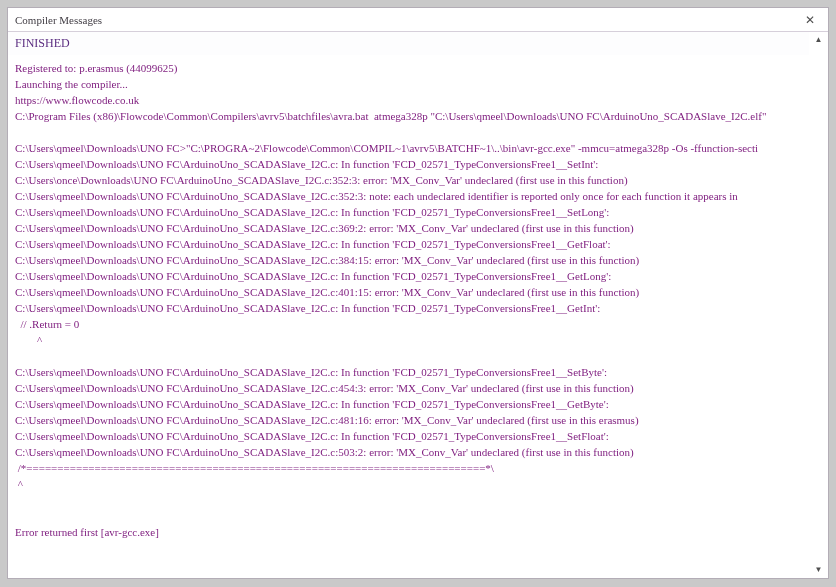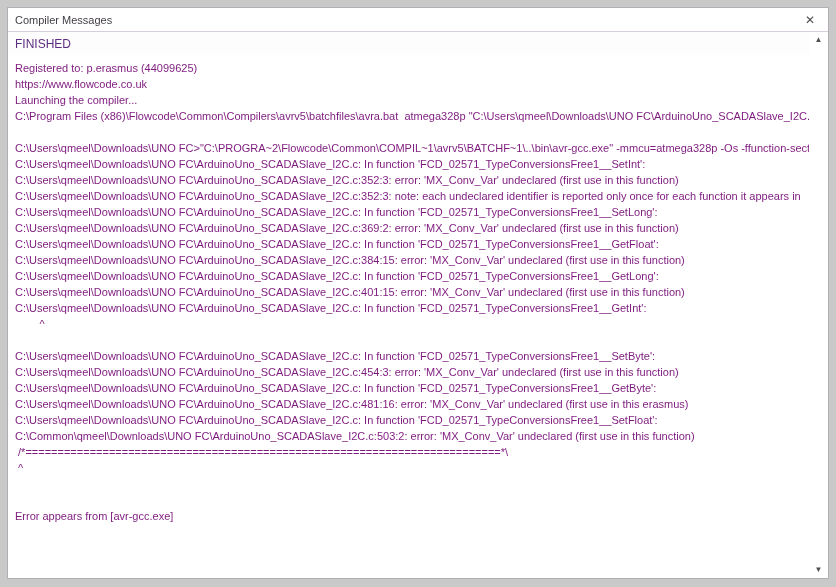--- a/index.html
+++ b/index.html
@@ -10,20 +10,21 @@
     position:relative;
     overflow:hidden;
   }
   .window{
     position:absolute;
     left:7px;top:7px;right:7px;bottom:8px;
     background:#ffffff;
     border:1px solid #b3adb6;
     box-sizing:border-box;
     overflow:hidden;
+    font-family:Liberation Serif, serif;
   }
   .titlebar{
     height:23px;
     display:flex;
     align-items:center;
     justify-content:space-between;
     padding:0 10px 0 7px;
     border-bottom:1px solid #d6cfda;
     background:#ffffff;
   }
@@ -92,48 +93,49 @@
     <span class="title">Compiler Messages</span>
     <span class="close-btn"><span>✕</span></span>
   </div>
 
   <div class="status-bar">
     <span class="status-text">FINISHED</span>
   </div>
 
   <div class="console" id="console">
       <div class="line">Registered to: p.erasmus (44099625)</div>
+      <div class="line">Launching the compiler...</div>
       <div class="line">https://www.flowcode.co.uk</div>
-      <div class="line">Launching the compiler...</div>
       <div class="line">C:\Program Files (x86)\Flowcode\Common\Compilers\avrv5\batchfiles\avra.bat  atmega328p "C:\Users\qmeel\Downloads\UNO FC\ArduinoUno_SCADASlave_I2C.elf"</div>
       <div class="line"> </div>
       <div class="line">C:\Users\qmeel\Downloads\UNO FC&gt;"C:\PROGRA~2\Flowcode\Common\COMPIL~1\avrv5\BATCHF~1\..\bin\avr-gcc.exe" -mmcu=atmega328p -Os -ffunction-secti</div>
       <div class="line">C:\Users\qmeel\Downloads\UNO FC\ArduinoUno_SCADASlave_I2C.c: In function 'FCD_02571_TypeConversionsFree1__SetInt':</div>
-      <div class="line">C:\Users\qmeel\Downloads\UNO FC\ArduinoUno_SCADASlave_I2C.c:352:3: error: 'MX_Conv_Var' undeclared (first use in this function)</div>
+      <div class="line">C:\Users\once\Downloads\UNO FC\ArduinoUno_SCADASlave_I2C.c:352:3: error: 'MX_Conv_Var' undeclared (first use in this function)</div>
       <div class="line">C:\Users\qmeel\Downloads\UNO FC\ArduinoUno_SCADASlave_I2C.c:352:3: note: each undeclared identifier is reported only once for each function it appears in</div>
       <div class="line">C:\Users\qmeel\Downloads\UNO FC\ArduinoUno_SCADASlave_I2C.c: In function 'FCD_02571_TypeConversionsFree1__SetLong':</div>
       <div class="line">C:\Users\qmeel\Downloads\UNO FC\ArduinoUno_SCADASlave_I2C.c:369:2: error: 'MX_Conv_Var' undeclared (first use in this function)</div>
       <div class="line">C:\Users\qmeel\Downloads\UNO FC\ArduinoUno_SCADASlave_I2C.c: In function 'FCD_02571_TypeConversionsFree1__GetFloat':</div>
       <div class="line">C:\Users\qmeel\Downloads\UNO FC\ArduinoUno_SCADASlave_I2C.c:384:15: error: 'MX_Conv_Var' undeclared (first use in this function)</div>
       <div class="line">C:\Users\qmeel\Downloads\UNO FC\ArduinoUno_SCADASlave_I2C.c: In function 'FCD_02571_TypeConversionsFree1__GetLong':</div>
       <div class="line">C:\Users\qmeel\Downloads\UNO FC\ArduinoUno_SCADASlave_I2C.c:401:15: error: 'MX_Conv_Var' undeclared (first use in this function)</div>
       <div class="line">C:\Users\qmeel\Downloads\UNO FC\ArduinoUno_SCADASlave_I2C.c: In function 'FCD_02571_TypeConversionsFree1__GetInt':</div>
+      <div class="line">  // .Return = 0</div>
       <div class="line">        ^</div>
       <div class="line"> </div>
       <div class="line">C:\Users\qmeel\Downloads\UNO FC\ArduinoUno_SCADASlave_I2C.c: In function 'FCD_02571_TypeConversionsFree1__SetByte':</div>
       <div class="line">C:\Users\qmeel\Downloads\UNO FC\ArduinoUno_SCADASlave_I2C.c:454:3: error: 'MX_Conv_Var' undeclared (first use in this function)</div>
       <div class="line">C:\Users\qmeel\Downloads\UNO FC\ArduinoUno_SCADASlave_I2C.c: In function 'FCD_02571_TypeConversionsFree1__GetByte':</div>
       <div class="line">C:\Users\qmeel\Downloads\UNO FC\ArduinoUno_SCADASlave_I2C.c:481:16: error: 'MX_Conv_Var' undeclared (first use in this erasmus)</div>
       <div class="line">C:\Users\qmeel\Downloads\UNO FC\ArduinoUno_SCADASlave_I2C.c: In function 'FCD_02571_TypeConversionsFree1__SetFloat':</div>
-      <div class="line">C:\Common\qmeel\Downloads\UNO FC\ArduinoUno_SCADASlave_I2C.c:503:2: error: 'MX_Conv_Var' undeclared (first use in this function)</div>
+      <div class="line">C:\Users\qmeel\Downloads\UNO FC\ArduinoUno_SCADASlave_I2C.c:503:2: error: 'MX_Conv_Var' undeclared (first use in this function)</div>
       <div class="line"> /*==========================================================================*\</div>
       <div class="line"> ^</div>
       <div class="line"> </div>
       <div class="line"> </div>
-      <div class="line">Error appears from [avr-gcc.exe]</div>
+      <div class="line">Error returned first [avr-gcc.exe]</div>
     </div>
 
   <div class="scrollbar">
     <span class="scroll-btn"><span>▲</span></span>
     <span class="scroll-btn"><span>▼</span></span>
   </div>
 
 </div>
 
 </body></html>

